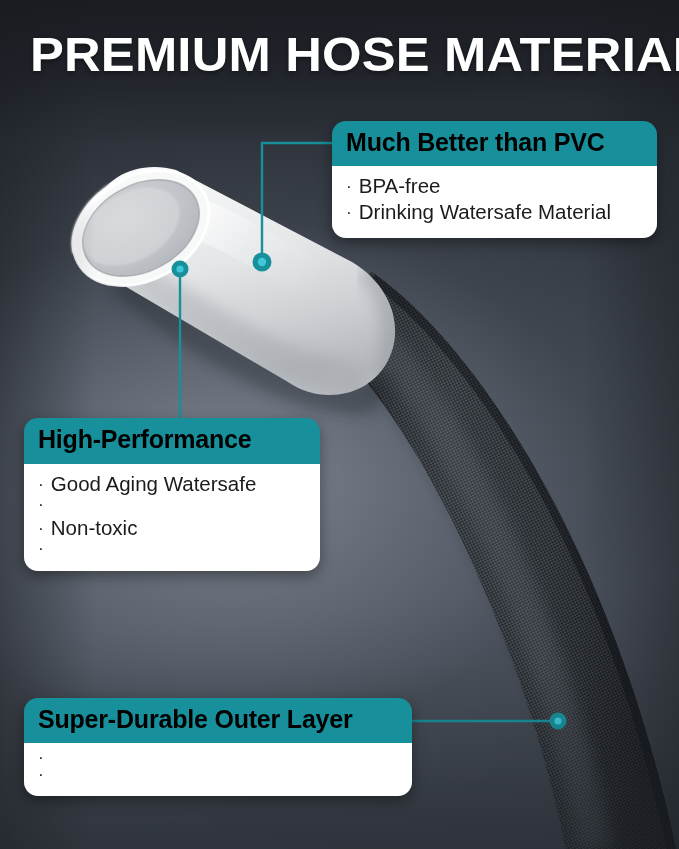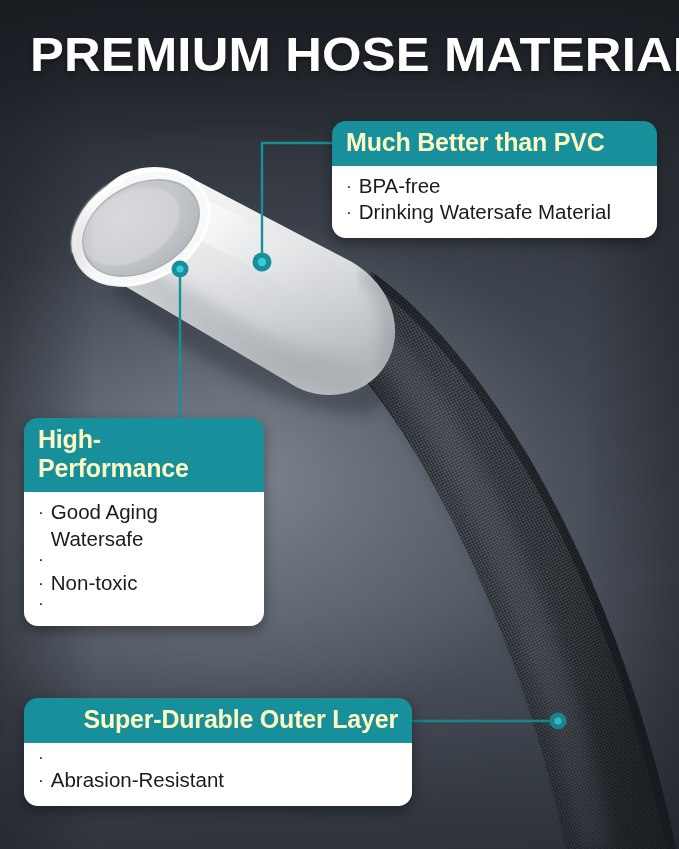--- a/index.html
+++ b/index.html
@@ -77,21 +77,21 @@
 
   
   .card {
     position: absolute;
     border-radius: 14px;
     overflow: hidden;
     box-shadow: 0 5px 14px rgba(0,0,0,0.38);
   }
   .card-head {
     background: #17909c;
-    color: #fef9c3;
+    color: #000000;
     font-weight: 700;
     padding: 7px 14px 9px 14px;
     line-height: 1.14;
     letter-spacing: -0.2px;
   }
   .card-body {
     background: #ffffff;
     padding: 8px 14px 11px 14px;
   }
   .bullet {
@@ -109,27 +109,27 @@
     top: -1px;
   }
 
   
   #card-pvc { left: 332px; top: 121px; width: 325px; }
   #card-pvc .card-head { font-size: 25px; }
   #card-pvc .card-body { padding-top: 7px; padding-bottom: 12px; }
   #card-pvc .bullet { font-size: 20.5px; }
 
   
-  #card-tpu { left: 24px; top: 418px; width: 240px; }
+  #card-tpu { left: 24px; top: 418px; width: 296px; }
   #card-tpu .card-head { font-size: 25px; padding-bottom: 10px; }
   #card-tpu .bullet { font-size: 20.5px; }
   #card-tpu .card-body { padding-top: 7px; padding-bottom: 12px; }
 
   
-  #card-outer { left: 24px; top: 698px; width: 388px; text-align: right; }
+  #card-outer { left: 24px; top: 698px; width: 388px; }
   #card-outer .card-head { font-size: 25px; }
   #card-outer .bullet { font-size: 20.5px; }
   #card-outer .card-body { padding-top: 7px; padding-bottom: 12px; }
 </style>
 </head>
 <body>
 
 <div id="stage">
 
   <div class="bg-base"></div>
@@ -328,18 +328,17 @@
   </div>
 
   <div class="card" id="card-outer">
     <div class="card-head">Super-Durable Outer Layer</div>
     <div class="card-body">
       <div class="bullet">
         <span class="dot">·</span>
       </div>
       <div class="bullet">
         <span class="dot">·</span>
-        <span>Abrasion-Resistant</span>
       </div>
     </div>
   </div>
 
 </div>
 
 </body></html>

